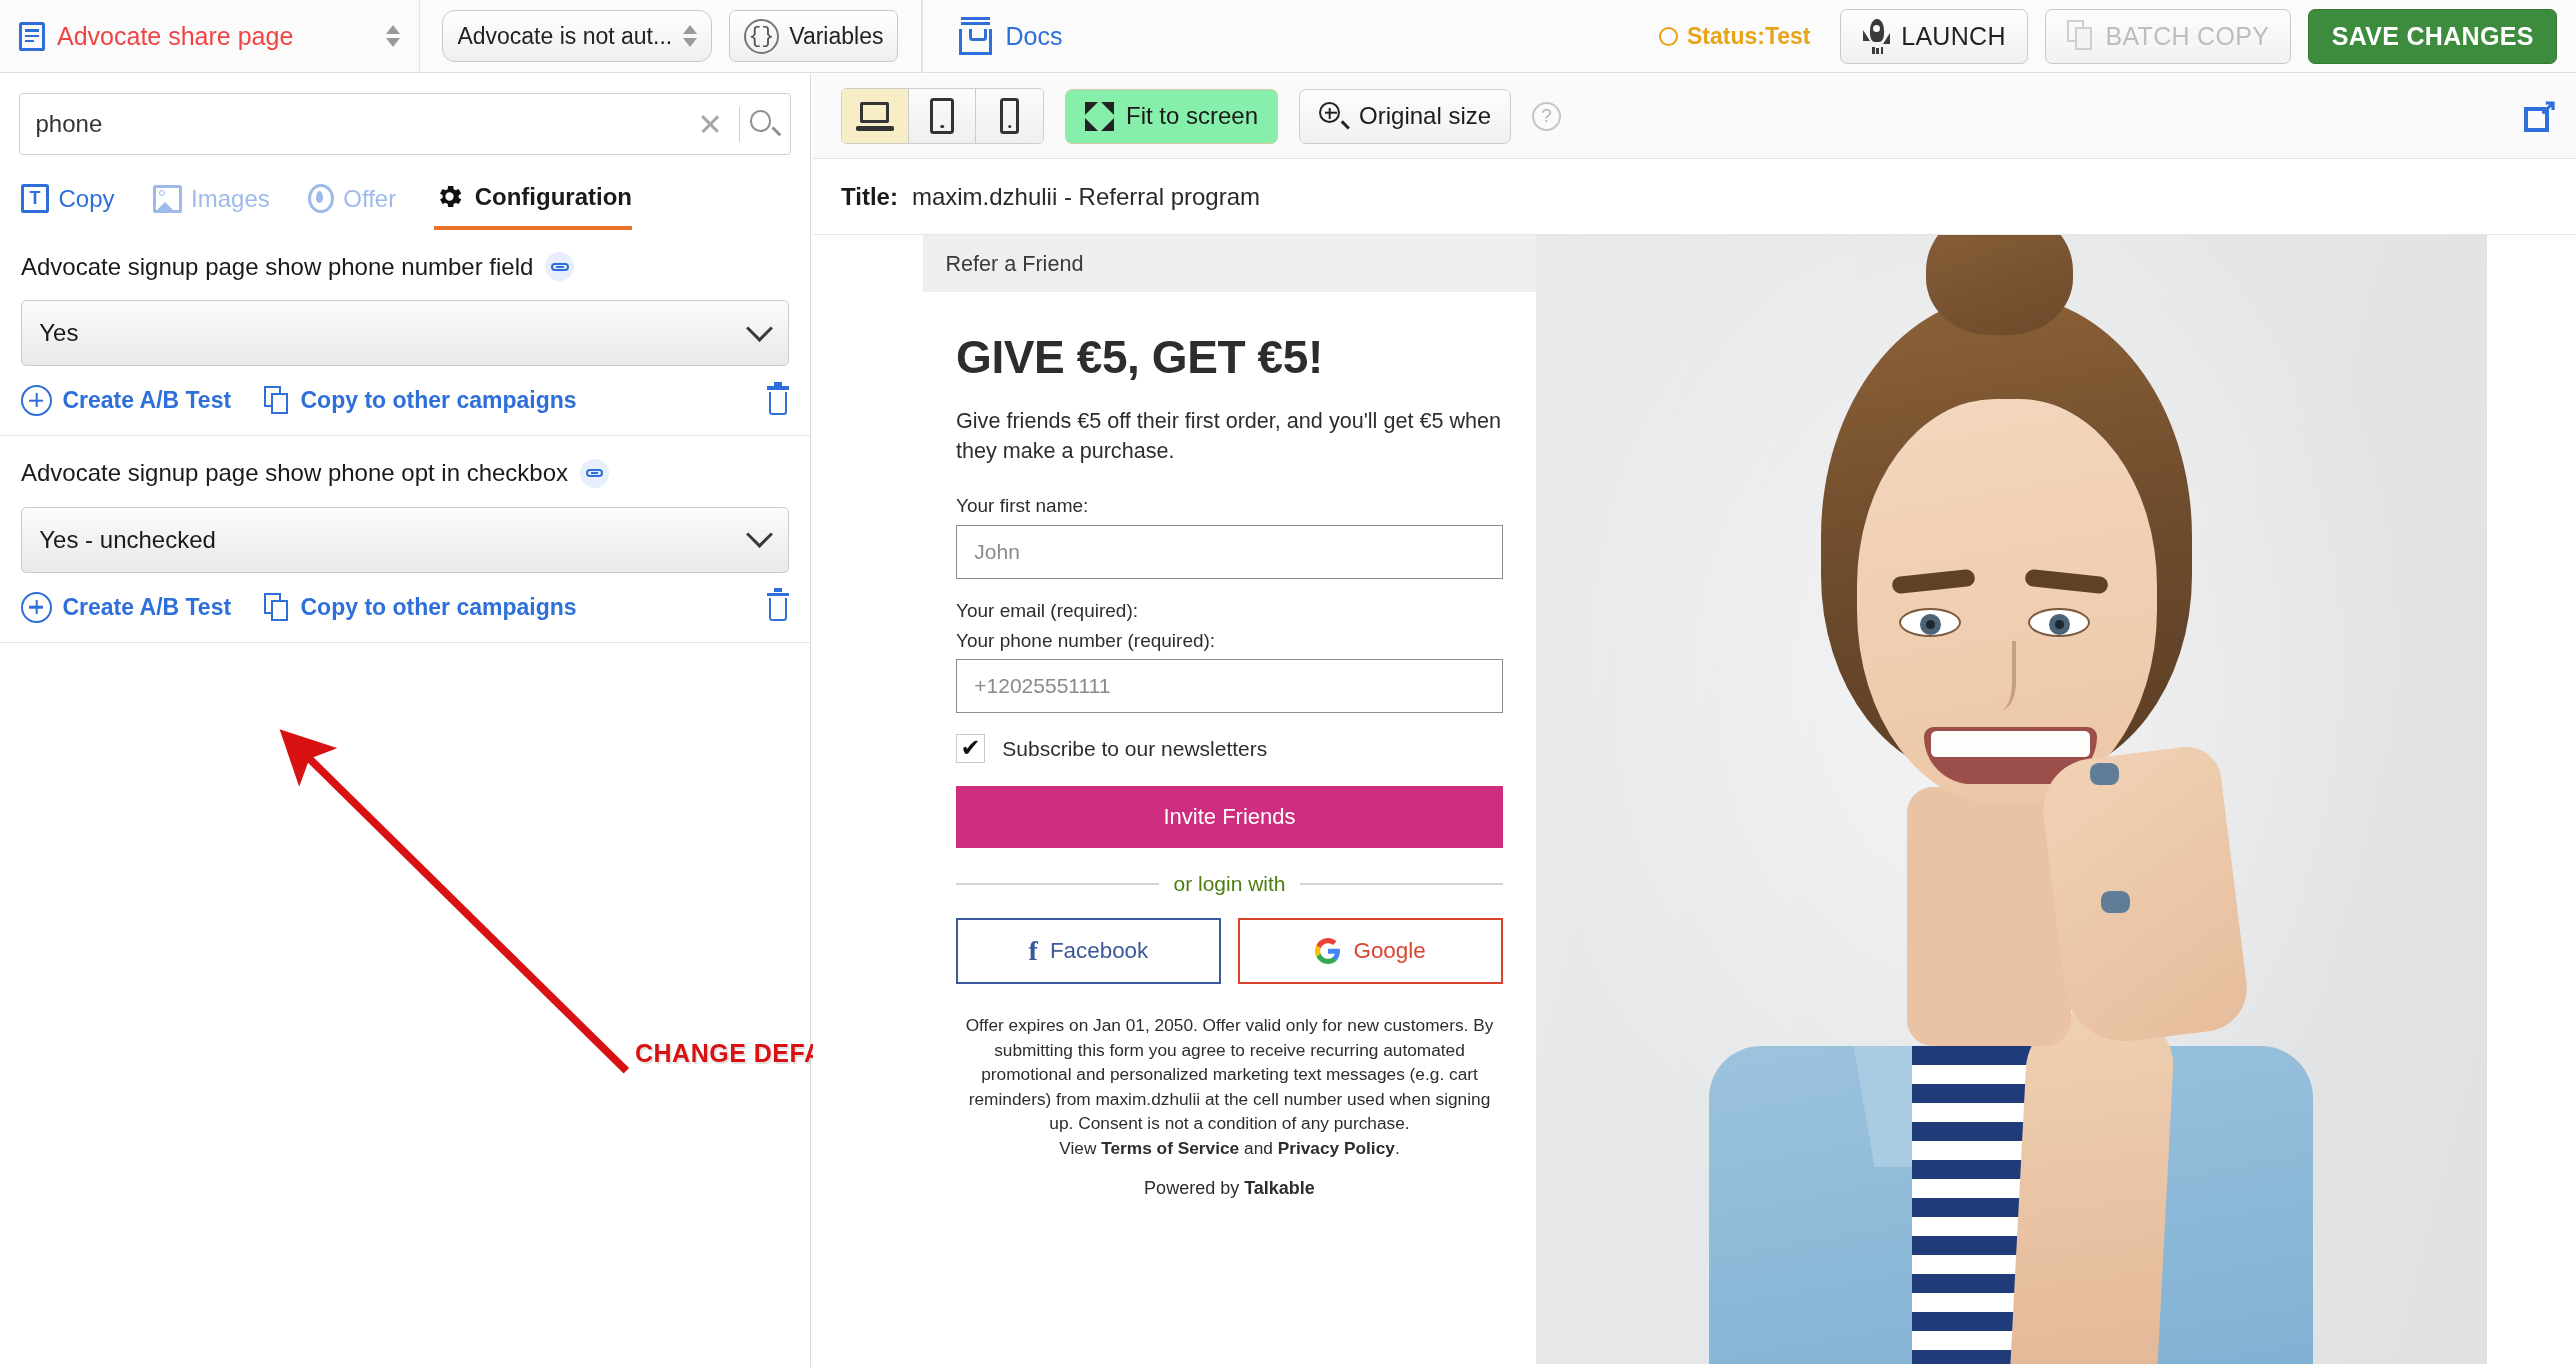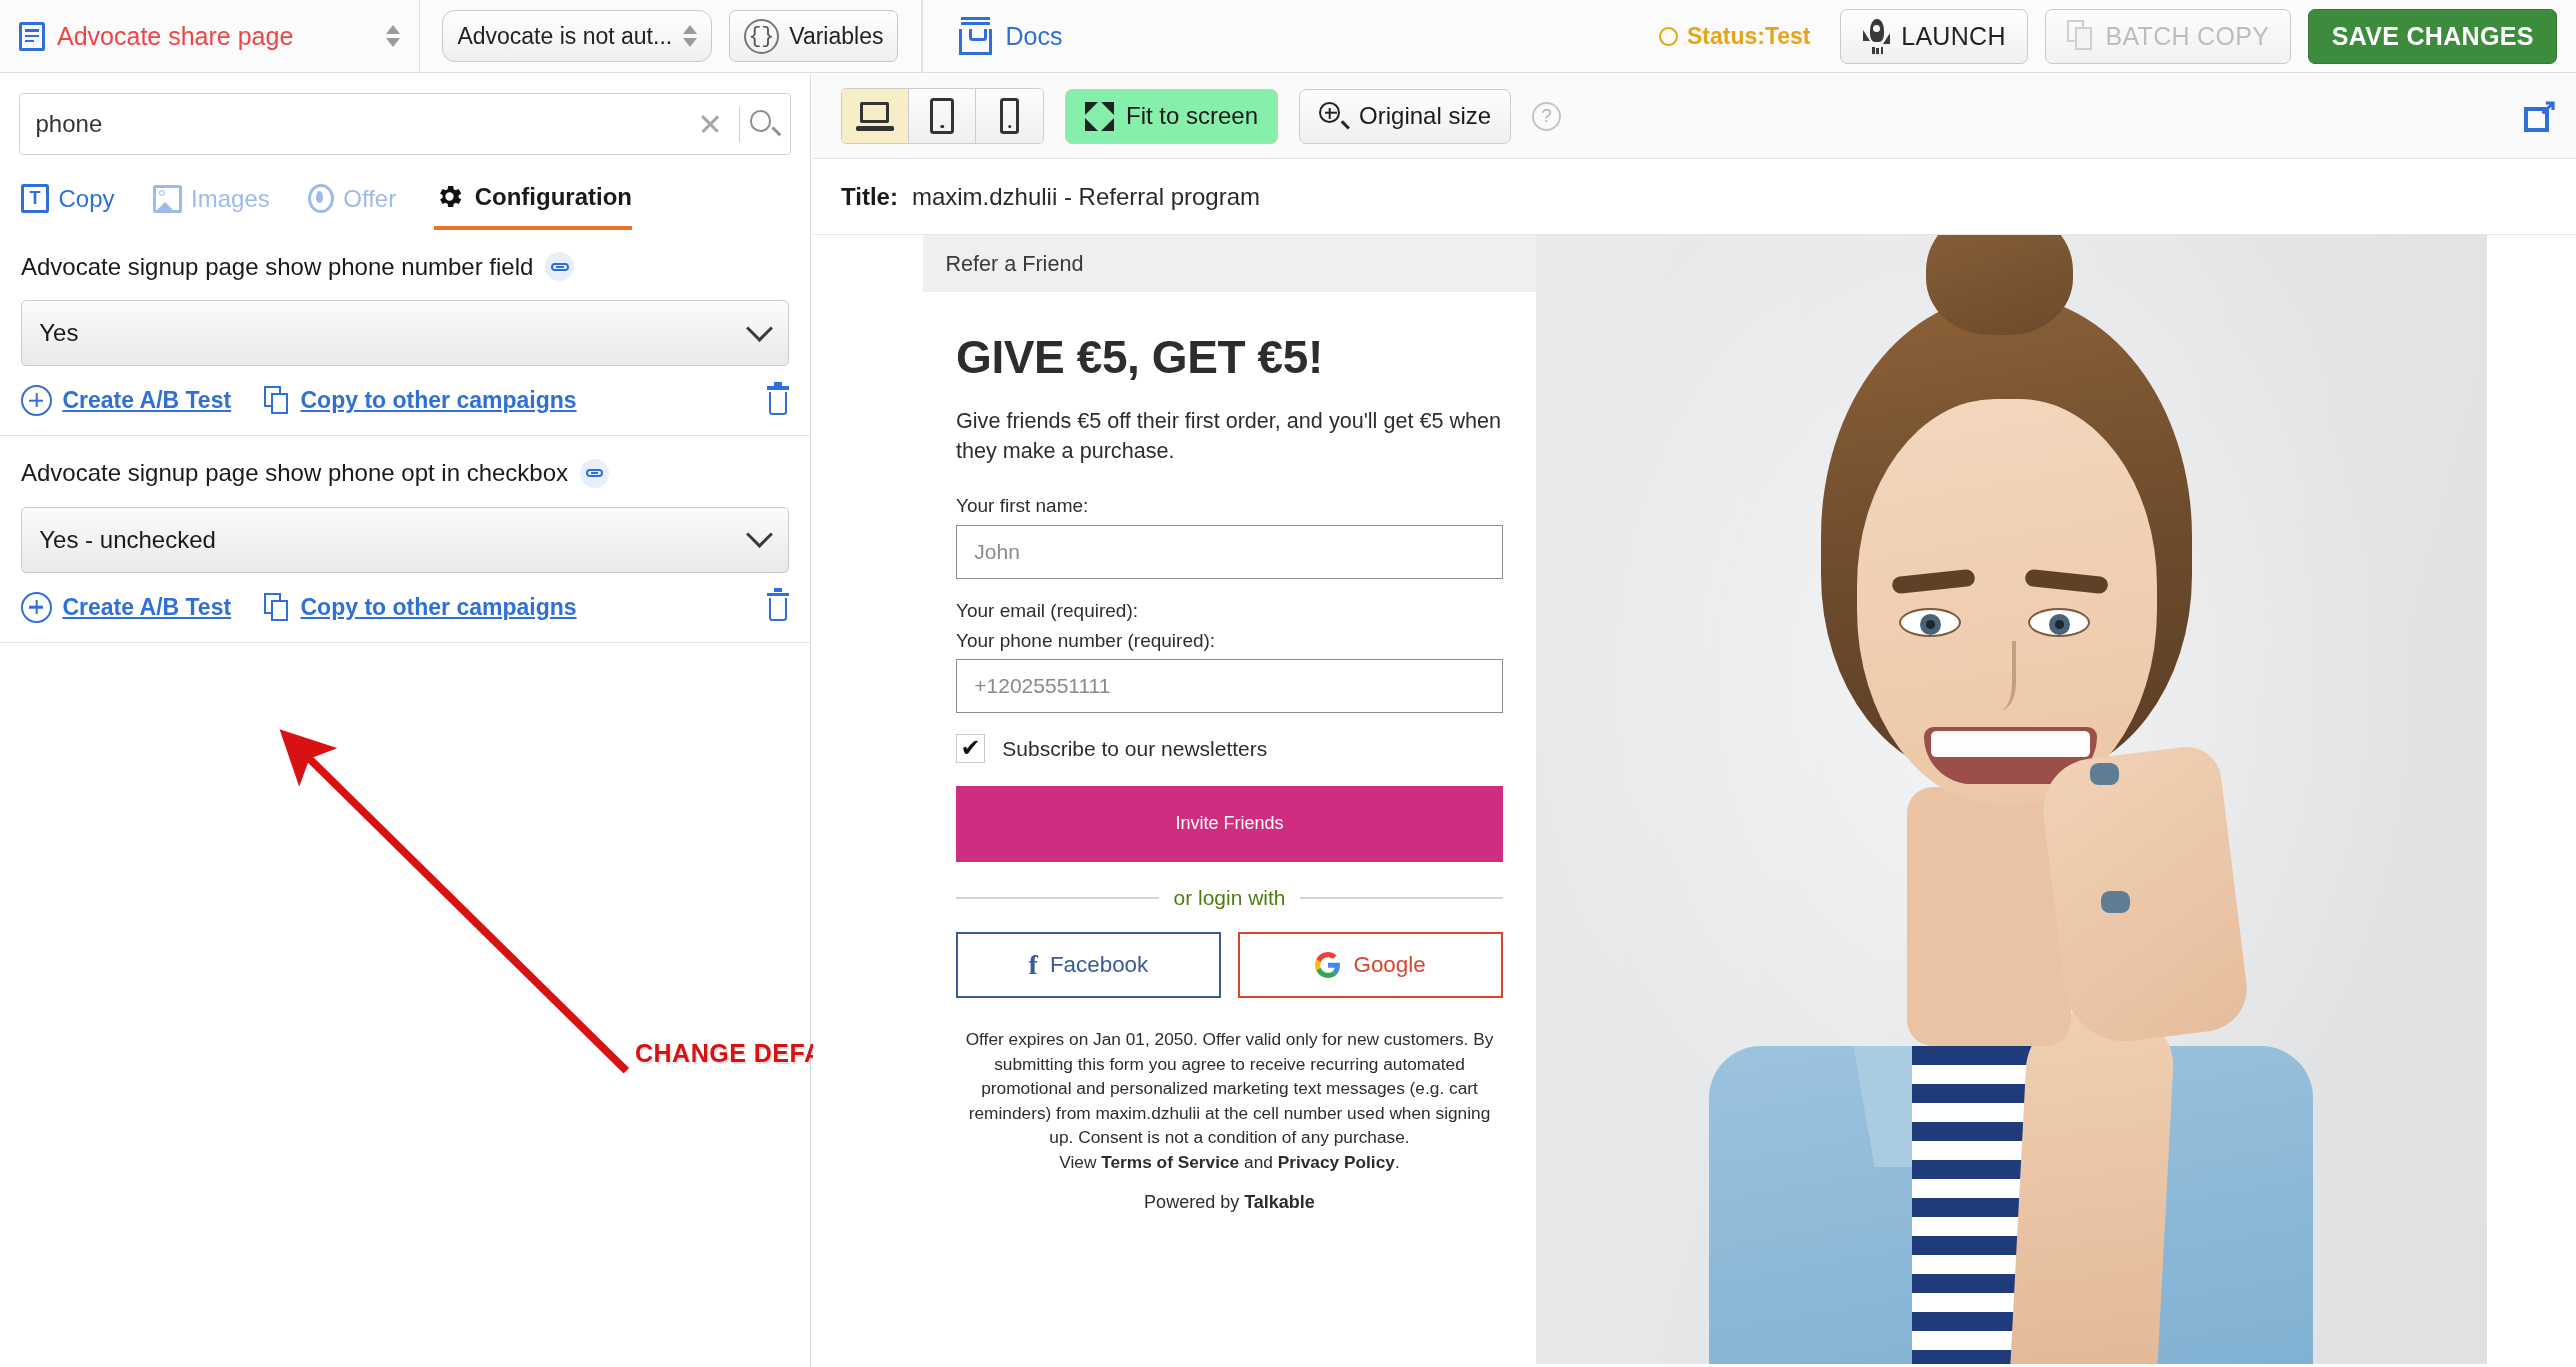--- a/index.html
+++ b/index.html
@@ -140,21 +140,21 @@
     height: 66px; border: 1.7px solid #cbcbcb; border-radius: 5.2px;
     background: linear-gradient(#fbfbfb, #e9e9e9);
     display:flex; align-items:center; justify-content: space-between;
     padding: 0 19px 0 17.3px; margin-bottom: 19px;
   }
   .dd-val { font-size: 24px; color: #1a1a1a; }
   .chev { width: 19px; height: 19px; border-right: 3.5px solid #3a3a3a; border-bottom: 3.5px solid #3a3a3a;
           transform: rotate(45deg) translate(-3.5px,-3.5px); }
   .actions { display:flex; align-items:center; gap: 33px; }
   .action { display:flex; align-items:center; gap: 10.4px; }
-  .action-label { font-size: 23px; color: #2e6fd9; font-weight: bold; text-decoration: underline; }
+  .action-label { font-size: 23px; color: #2e6fd9; font-weight: bold; }
   .plus-circle { width: 31px; height: 31px; border: 2.6px solid #2e6fd9; border-radius: 50%; position: relative; }
   .plus-circle:before, .plus-circle:after { content:""; position:absolute; background:#2e6fd9; }
   .plus-circle:before { left: 50%; top: 6px; width: 2.6px; height: 14px; transform: translateX(-50%); }
   .plus-circle:after  { top: 50%; left: 6px; height: 2.6px; width: 14px; transform: translateY(-50%); }
   .copy2 { width: 26px; height: 29px; position: relative; }
   .copy2 .a { position:absolute; left:0; top:0; width:16.4px; height:21px; border:2.6px solid #2e6fd9; }
   .copy2 .b { position:absolute; left:7px; top:7px; width:16.4px; height:21px; border:2.6px solid #2e6fd9; background:#fff; }
   .trash { width: 22.4px; height: 29px; position: relative; margin-left: auto; }
   .trash .lid { position:absolute; top:0; left:0; width:22.4px; height:3.5px; background:#2e6fd9; }
   .trash .hdl { position:absolute; top:-4.3px; left:7px; width:8.6px; height:3.5px; background:#2e6fd9; }
@@ -223,21 +223,21 @@
   .rf-title { font-size: 46px; font-weight: bold; color: #2d2d2d; letter-spacing: -0.4px; margin-bottom: 22.4px; }
   .rf-sub { font-size: 21.6px; color: #2d2d2d; line-height: 1.38; margin-bottom: 29px; }
   .field-label { font-size: 19px; color: #2d2d2d; margin-bottom: 7.8px; }
   .field-input { height: 54px; border: 1.7px solid #8d8d8d; display:flex; align-items:center;
                  padding-left: 17.3px; font-size: 21px; color: #8a8a8a; margin-bottom: 21px; background:#fff; }
   .cbrow { display:flex; align-items:center; gap: 17.3px; margin-bottom: 22.4px; }
   .cbox { width: 29px; height: 29px; border: 1.7px solid #c9c9c9; background:#fff; position: relative; flex:none; }
   .cbox:after { content:"✔"; position:absolute; left:50%; top:50%; transform: translate(-50%,-54%);
                 font-size: 24px; color: #111; line-height: 1; }
   .cb-label { font-size: 21px; color: #2d2d2d; }
-  .invite-btn { height: 76px; background: #cf2d7f; color: #fff; font-size: 18px;
+  .invite-btn { height: 62px; background: #cf2d7f; color: #fff; font-size: 22px;
                 display:flex; align-items:center; justify-content:center; margin: 8.6px 0 24px 0; }
   .or-row { display:flex; align-items:center; gap: 14px; margin-bottom: 22.4px; }
   .or-row .ln { flex:1; height: 1.7px; background: #d4d4d4; }
   .or-row .t { font-size: 21px; color: #4d7c0f; }
   .social-row { display:flex; gap: 17.3px; margin-bottom: 29px; }
   .soc { flex:1; height: 66px; display:flex; align-items:center; justify-content:center; gap: 12px;
          border: 2.6px solid #3b5998; font-size: 22.4px; color: #3b5998; background:#fff; }
   .soc.google { border-color: #d9442e; color: #d9442e; }
   .fb-f { font-size: 28px; font-weight: bold; color: #3b5998; font-family: "Liberation Serif", serif; }
   .g-g { width: 26px; height: 26px; position: relative; }

